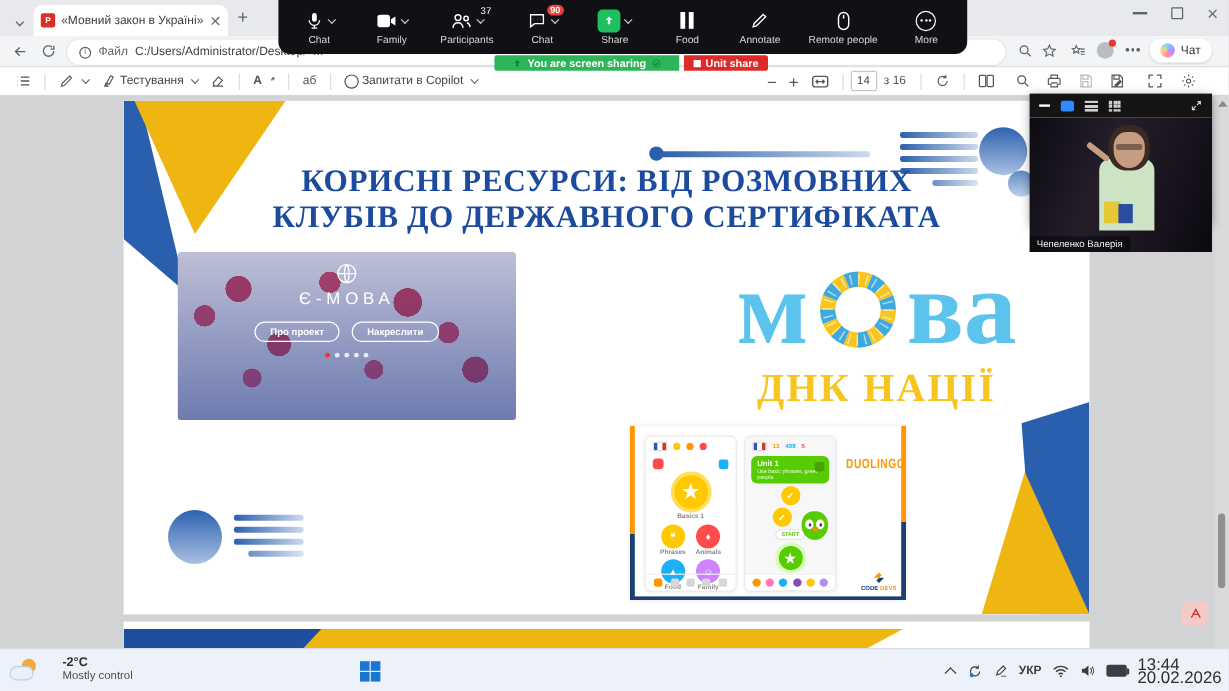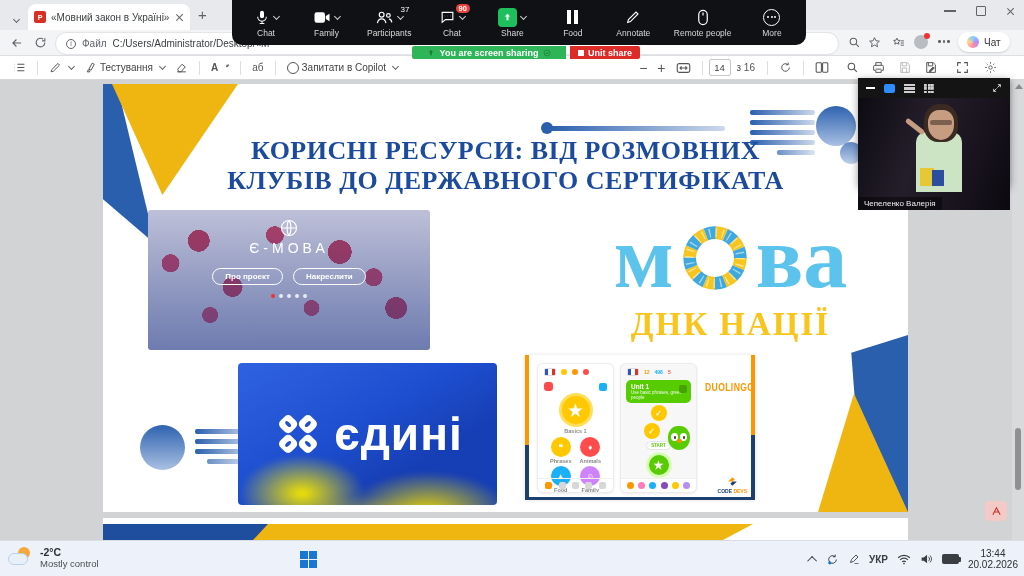--- a/index.html
+++ b/index.html
@@ -99,21 +99,21 @@
   #nextpage{left:103px;top:518px;width:805px;height:22px;background:#fff;overflow:hidden}
   
   #webcam{left:858px;top:78px;width:152px;height:108px;z-index:50;box-shadow:0 2px 8px rgba(0,0,0,.4)}
   #wc-ctrl{height:20px;background:#141414;display:flex;align-items:center;gap:9px;padding:0 8px}
   #wc-vid{height:112px;background:linear-gradient(110deg,#0d0b12 0%,#241e2a 40%,#17121c 75%,#0b090f 100%);position:relative;overflow:hidden}
   #wc-name{position:absolute;left:0;bottom:0;background:rgba(0,0,0,.45);color:#eee;font-size:8px;padding:2px 6px}
   
   #taskbar{left:0;top:540px;width:1024px;height:36px;background:#edf2fa;border-top:1px solid #d9dee5;z-index:60}
   .tb-ic{width:24px;height:24px;display:flex;align-items:center;justify-content:center;position:relative}
   #tray{position:absolute;right:6px;top:0;height:36px;display:flex;align-items:center;gap:9px;color:#3a3d42}
-  #clock{font-size:10px;text-align:center;color:#2c2e33;line-height:11px}
+  #clock{font-size:14px;text-align:left;color:#2c2e33;line-height:11px}
   
   .thumbimg{width:32px;height:22px;border-radius:4px;background:linear-gradient(120deg,#19365c,#0f6d6a 60%,#d4a23a);flex:none}
 </style>
 </head>
 <body>
 
 <div class="abs" id="tabstrip">
   <div class="abs" style="left:10px;top:10px"><span class="cv cvd"></span></div>
   <div class="abs" id="tab">
     <span class="pdfico">P</span>
@@ -413,40 +413,20 @@
     </div>
     <div id="movatag">ДНК НАЦІЇ</div>
   </div>
 
   <div class="gcirc" style="left:37px;top:341px;width:45px;height:45px"></div>
   <div class="gbar" style="left:92px;top:345px;width:58px"></div>
   <div class="gbar" style="left:92px;top:355px;width:58px"></div>
   <div class="gbar" style="left:92px;top:365px;width:58px"></div>
   <div class="gbar" style="left:104px;top:375px;width:46px;opacity:.7"></div>
 
-  <div class="abs" id="yedyni">
-    <div class="wave"></div>
-    <div class="in">
-      <svg width="52" height="52" viewBox="0 0 100 100">
-        <g fill="#fff">
-          <rect x="16" y="16" width="30" height="30" rx="9" transform="rotate(45 31 31)"></rect>
-          <rect x="54" y="16" width="30" height="30" rx="9" transform="rotate(45 69 31)"></rect>
-          <rect x="16" y="54" width="30" height="30" rx="9" transform="rotate(45 31 69)"></rect>
-          <rect x="54" y="54" width="30" height="30" rx="9" transform="rotate(45 69 69)"></rect>
-        </g>
-        <g fill="#2150cf">
-          <ellipse cx="31" cy="31" rx="7" ry="3.5" transform="rotate(45 31 31)"></ellipse>
-          <ellipse cx="69" cy="31" rx="7" ry="3.5" transform="rotate(-45 69 31)"></ellipse>
-          <ellipse cx="31" cy="69" rx="7" ry="3.5" transform="rotate(-45 31 69)"></ellipse>
-          <ellipse cx="69" cy="69" rx="7" ry="3.5" transform="rotate(45 69 69)"></ellipse>
-        </g>
-      </svg>
-      <span class="wd">єдині</span>
-    </div>
-  </div>
 
   <div class="abs" id="duo">
     <div class="duobL"></div>
       <div class="duobR"></div>
       <div class="duobB"></div>
 
     <div class="phone" style="left:12px">
       <div class="trow">
         <span class="flag">
             <i style="background:#2b56c4"></i>
@@ -587,21 +567,21 @@
     <i class="abs" style="left:74px;top:72px;width:12px;height:16px;background:#2b4da0;display:block"></i>
     <i class="abs" style="left:66px;top:6px;width:34px;height:38px;background:#3a2a22;border-radius:45% 45% 40% 40%;display:block"></i>
     <i class="abs" style="left:70px;top:12px;width:26px;height:30px;background:#c79d82;border-radius:45% 45% 55% 55%;display:block"></i>
     <i class="abs" style="left:72px;top:22px;width:22px;height:5px;background:rgba(60,45,40,.55);border-radius:2px;display:block"></i>
     <i class="abs" style="left:46px;top:26px;width:22px;height:5px;background:#c79d82;border-radius:3px;transform:rotate(38deg);display:block"></i>
     <div id="wc-name">Чепеленко Валерія</div>
   </div>
 </div>
 
 <div class="abs" id="taskbar">
-  <div class="abs" style="left:8px;top:5px;display:flex;align-items:flex-start;gap:6px">
+  <div class="abs" style="left:8px;top:5px;display:flex;align-items:flex-end;gap:18px">
     <span style="position:relative;width:26px;height:22px">
       <i class="abs" style="left:10px;top:1px;width:12px;height:12px;border-radius:50%;background:#f6a93b;display:block"></i>
       <i class="abs" style="left:0;top:7px;width:20px;height:12px;border-radius:8px;background:#e8f0fa;border:1px solid #bcd0e8;display:block"></i>
     </span>
     <span style="line-height:12px">
       <div style="font-size:10.5px;color:#2c2e33;font-weight:bold">-2°C</div>
       <div style="font-size:9.5px;color:#4a4d52">Mostly control</div>
     </span>
   </div>
 

